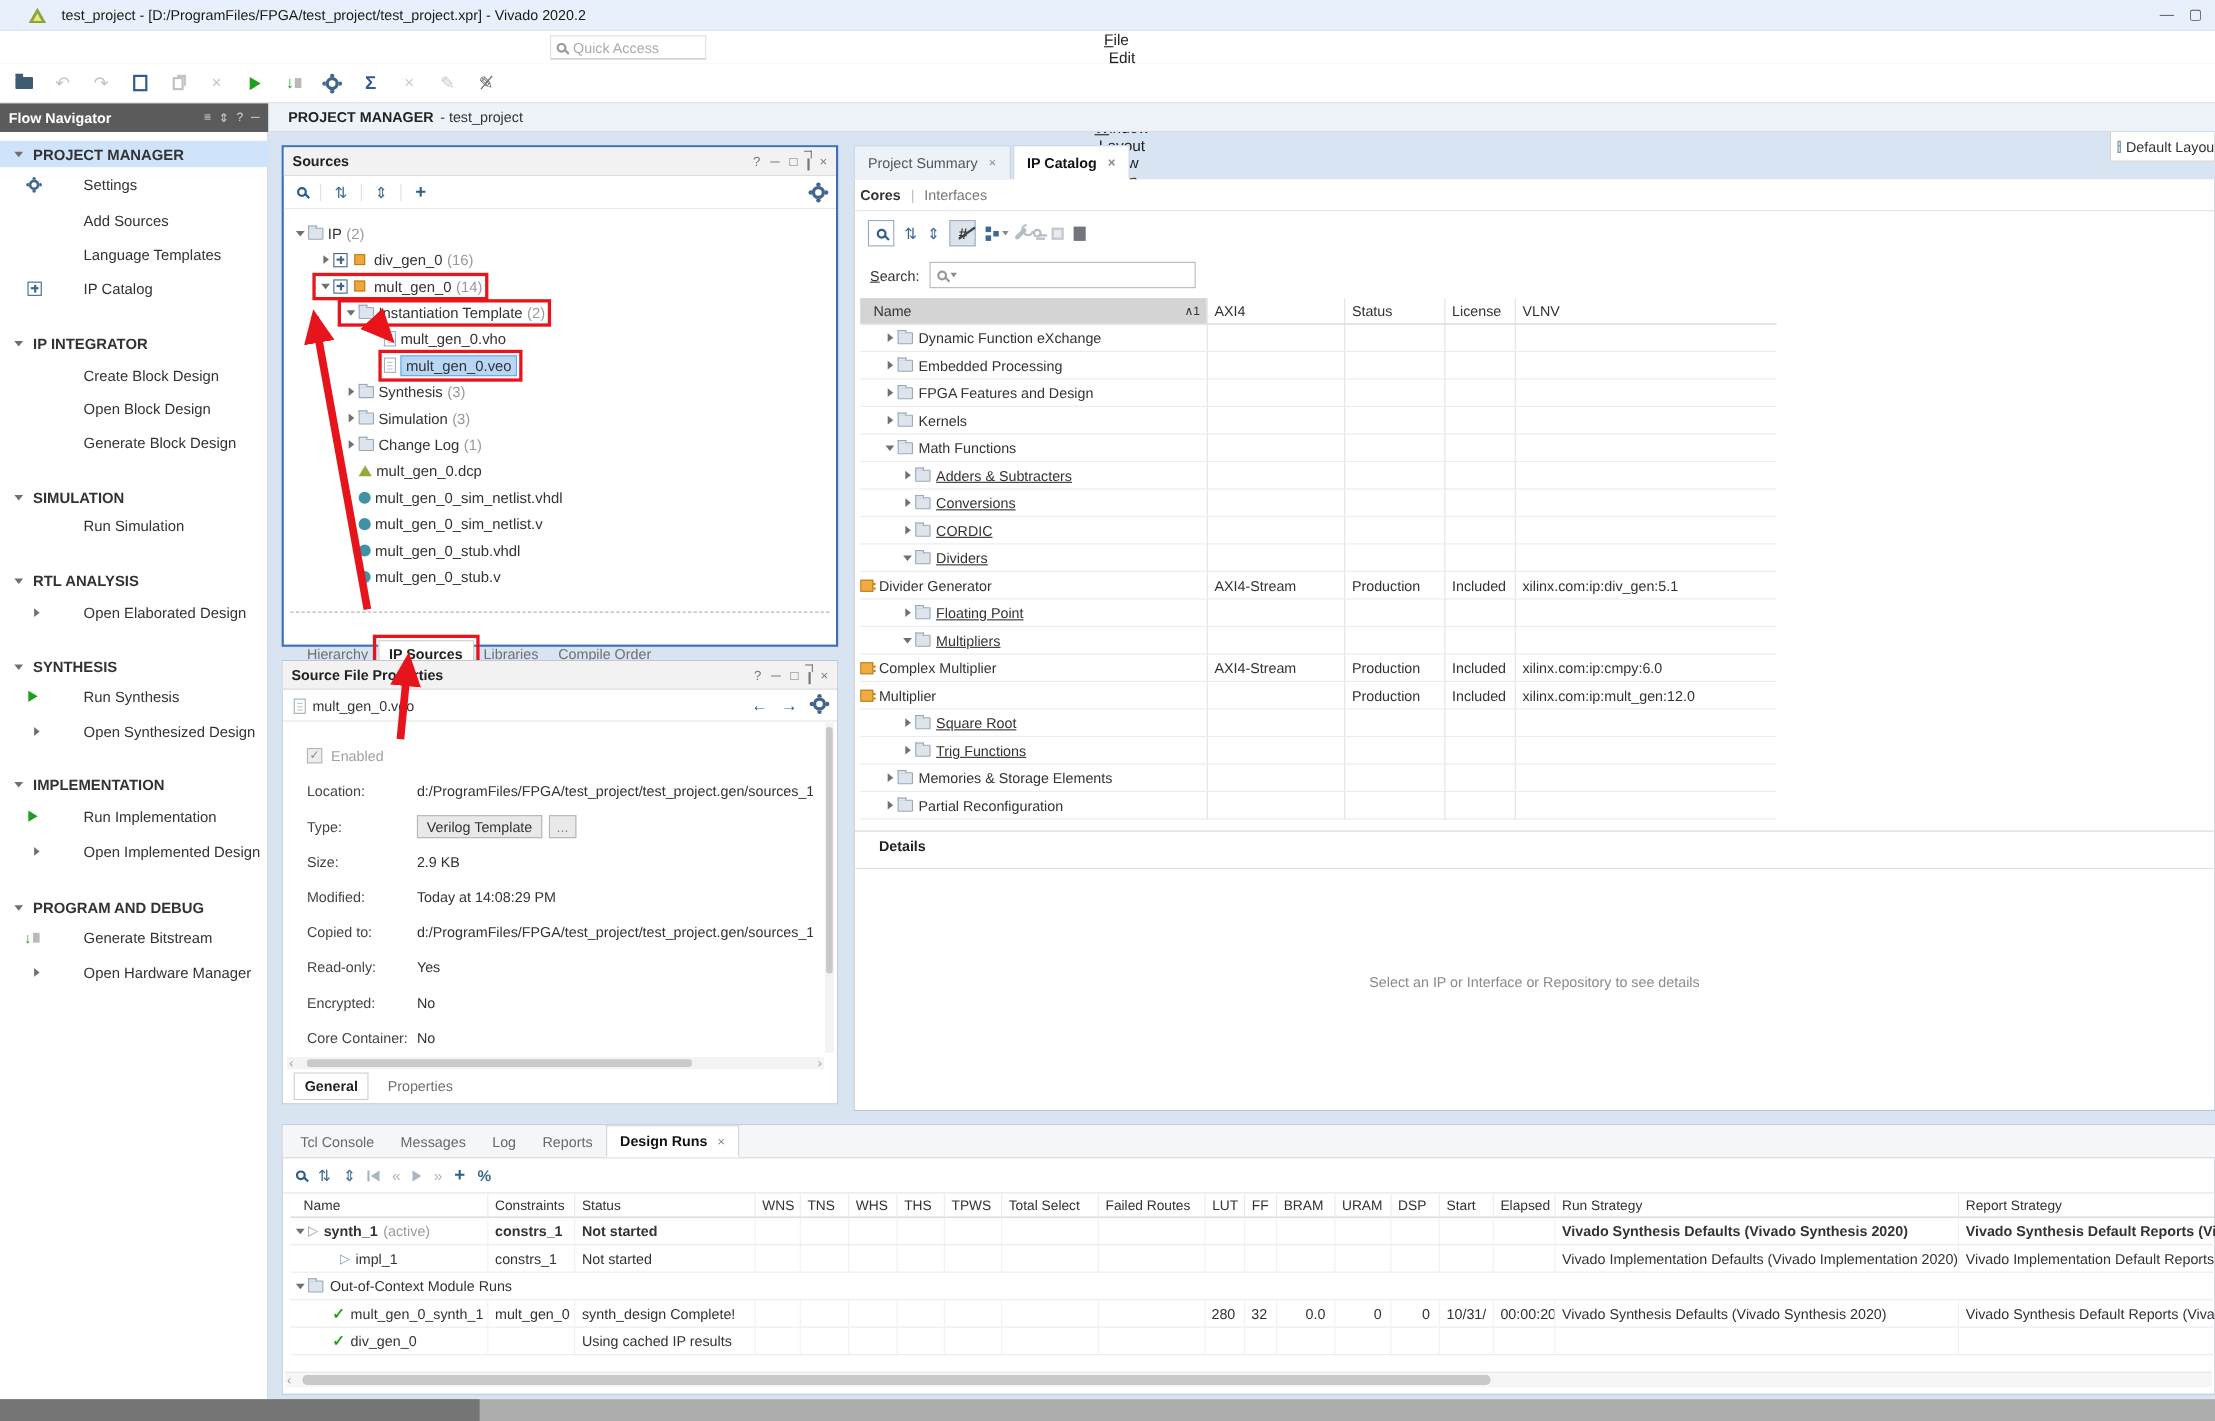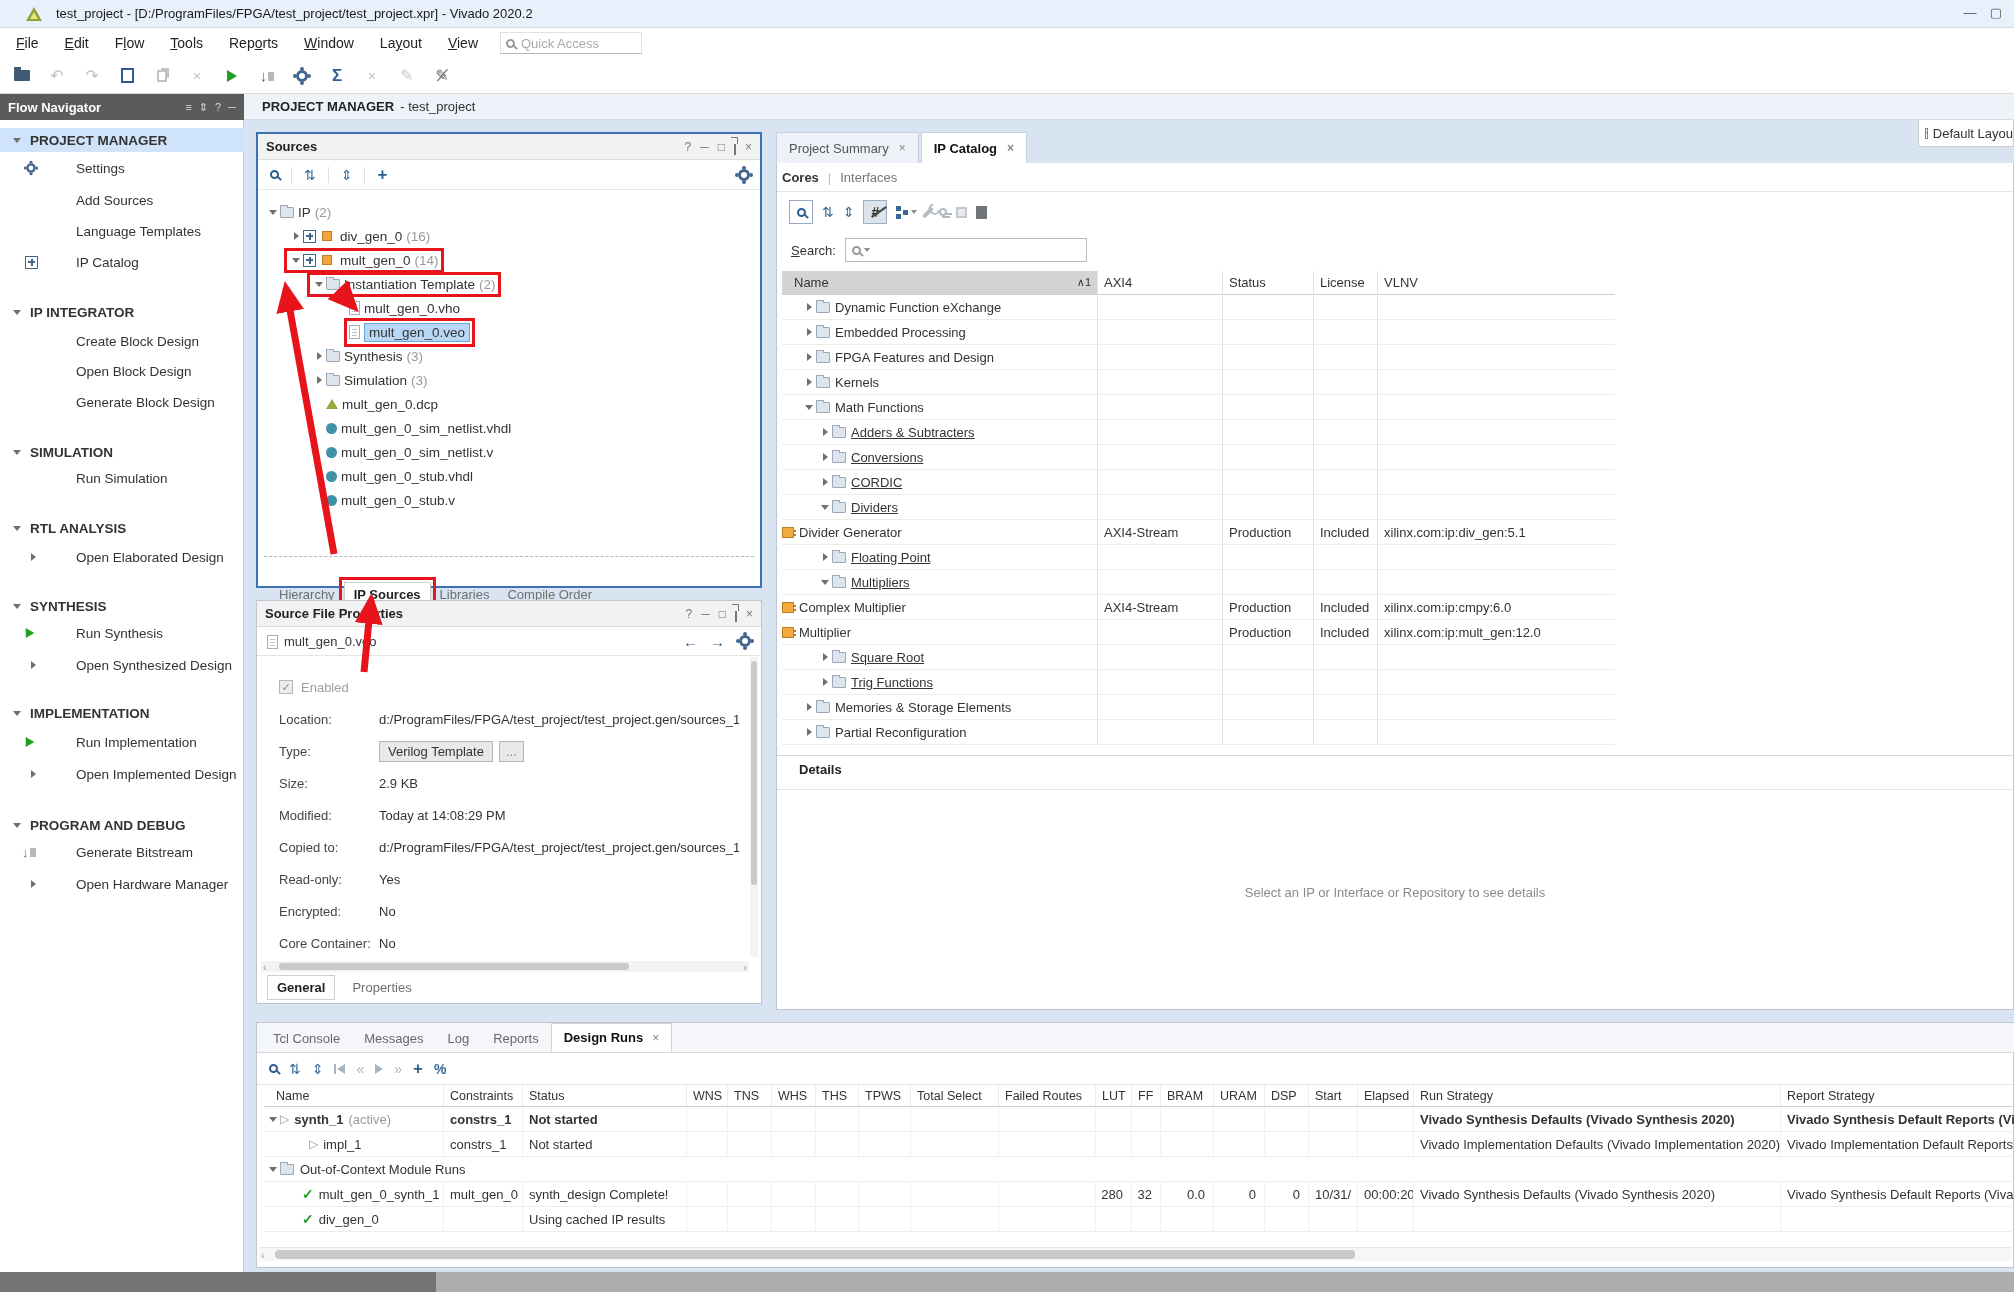--- a/index.html
+++ b/index.html
@@ -43,21 +43,21 @@
   .i-bit::after { content:''; display:inline-block; width:6px; height:9px; background:#b9b9b9; margin-left:1px; }
   .glyph-b { color:#3a6a94; font-size:14px; }
   .glyph-g { color:#a8b6c4; font-size:14px; }
 
   
   #titlebar { left:0; top:0; width:2014px; height:28px; background:#e8f1fb; border-bottom:1px solid #d0dbea; display:flex; align-items:center; }
   #vivado-logo { width:0; height:0; border-left:8px solid transparent; border-right:8px solid transparent; border-bottom:14px solid #8fa33c; margin-left:26px; position:relative; }
   #vivado-logo::after { content:''; position:absolute; left:-4px; top:5px; width:0; height:0; border-left:4px solid transparent; border-right:4px solid transparent; border-bottom:7px solid #e5e87a; }
   #title-text { margin-left:14px; color:#1a1a1a; }
   .winctl { position:absolute; top:6px; width:16px; height:14px; color:#555; text-align:center; font-size:13px; line-height:14px; }
-  #menubar { left:0; top:28px; width:2014px; height:30px; background:#fff; display:flex; align-items:center; }
+  #menubar { left:0; top:28px; width:2014px; height:30px; background:#fff; display:flex; align-items:center;flex-direction:column; }
   .menu-item { margin-left:26px; font-size:14px; color:#222; }
   .menu-item:first-child { margin-left:16px; }
   .menu-item .u { text-decoration:underline; }
   #quick-access { position:absolute; left:500px; top:32px; width:142px; height:22px; border:1px solid #e0e0e0; border-bottom:1px solid #b9b9b9; display:flex; align-items:center; padding:0 5px; background:#fff; }
   #quick-access input { border:none; outline:none; width:100px; margin-left:6px; font-size:13px; color:#444; font-family:"Liberation Sans",sans-serif; background:transparent; }
   #quick-access input::placeholder { color:#aaa; }
   #toolbar { left:0; top:58px; width:2014px; height:36px; background:#fff; border-bottom:1px solid #dcdcdc; display:flex; align-items:center; }
   .tbi { width:26px; height:24px; display:inline-flex; align-items:center; justify-content:center; margin-left:9px; font-size:16px; }
   .i-openfolder { width:16px; height:11px; background:#3f5a73; border-radius:1px; position:relative; }
   .i-openfolder::before { content:''; position:absolute; top:-3px; left:0; width:7px; height:3px; background:#3f5a73; }
@@ -438,20 +438,26 @@
           <span>Synthesis</span>
           <span class="cnt">(3)</span>
         </div>
       <div class="trow ind2">
           <span class="chv r"></span>
           <span class="ico i-folder"></span>
           <span>Simulation</span>
           <span class="cnt">(3)</span>
         </div>
       <div class="trow ind2">
+          <span class="chv r"></span>
+          <span class="ico i-folder"></span>
+          <span>Change Log</span>
+          <span class="cnt">(1)</span>
+        </div>
+      <div class="trow ind2">
           <span class="chv"></span>
           <span class="ico i-viv"></span>
           <span>mult_gen_0.dcp</span>
         </div>
       <div class="trow ind2">
           <span class="chv"></span>
           <span class="ico i-circ"></span>
           <span>mult_gen_0_sim_netlist.vhdl</span>
         </div>
       <div class="trow ind2">

